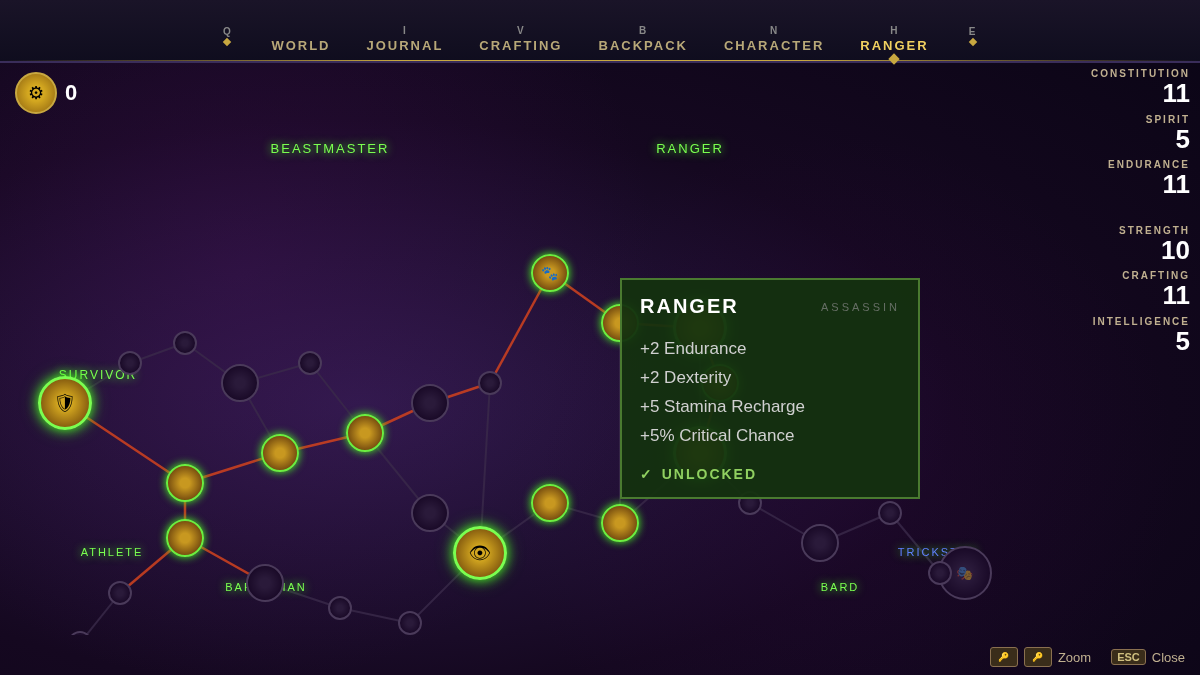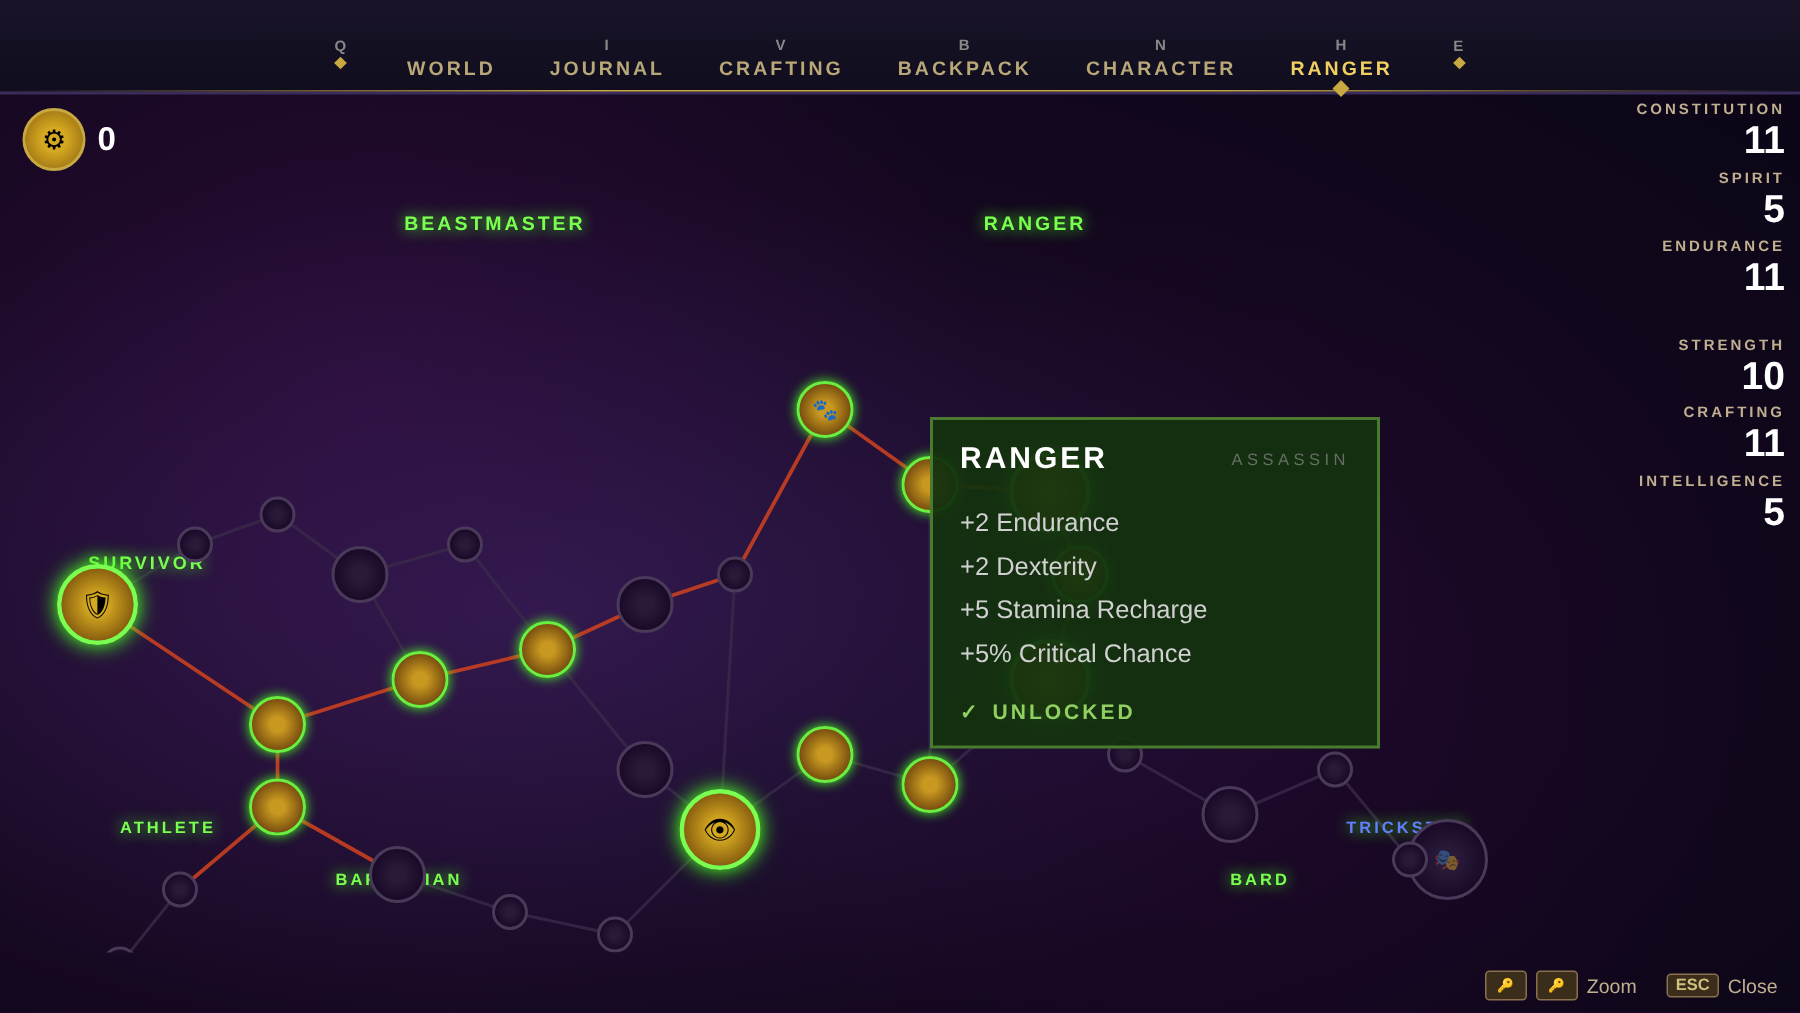--- a/index.html
+++ b/index.html
@@ -182,21 +182,21 @@
       top: 0;
       left: 0;
       width: 100%;
       height: 100%;
     }
 
     
     .node-label {
       position: absolute;
       font-size: 13px;
-      font-weight: bold;
+      font-weight: normal;
       letter-spacing: 2px;
       color: #7aff50;
       text-shadow: 0 0 10px #4aff20;
       transform: translateX(-50%);
       white-space: nowrap;
     }
 
     
     .skill-node {
       position: absolute;

